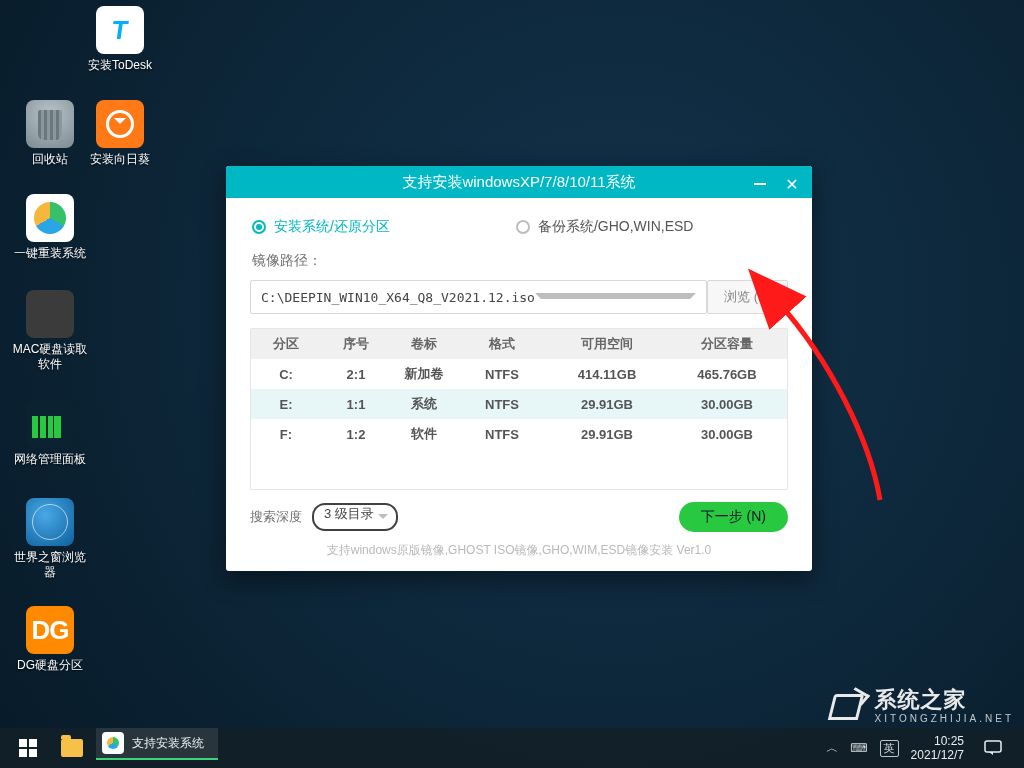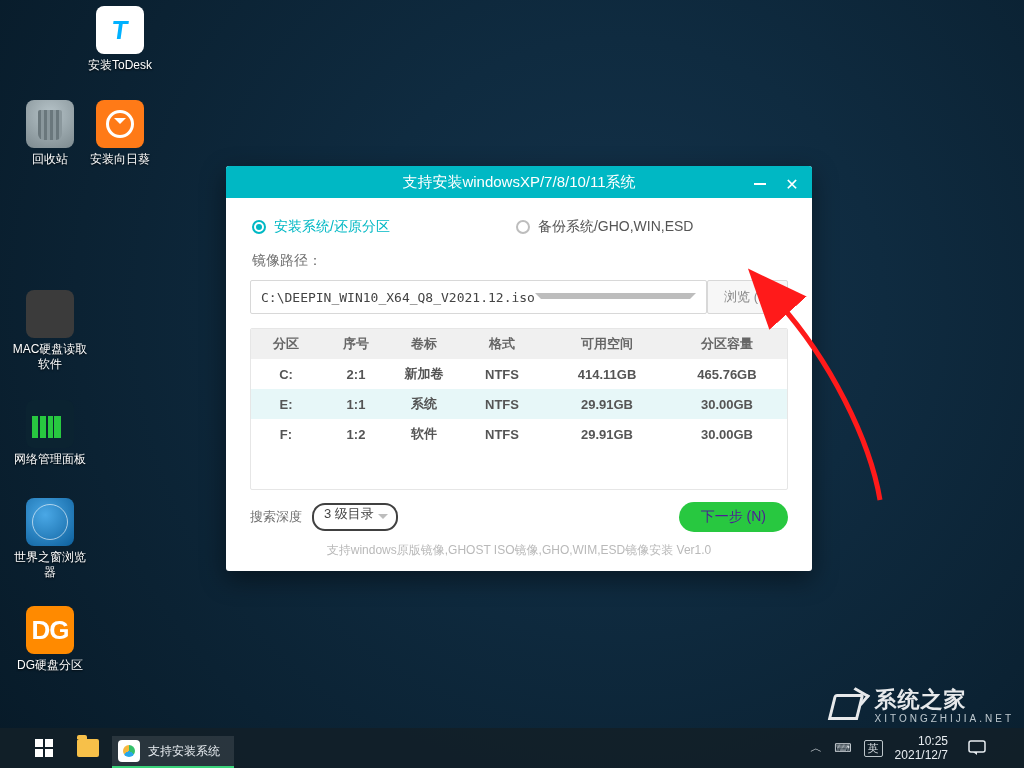--- a/index.html
+++ b/index.html
@@ -53,21 +53,21 @@
   .ic-netpanel { background:#0b2331; border-radius:6px; position:relative;}
   .ic-netpanel::after{content:"";position:absolute;left:6px;right:6px;bottom:10px;top:16px;background:linear-gradient(90deg,#28c840 0 18%,transparent 18% 22%,#28c840 22% 40%,transparent 40% 44%,#28c840 44% 58%,transparent 58% 62%,#28c840 62% 80%,transparent 80%);} 
   .ic-globe { background:radial-gradient(circle at 40% 35%,#4aa8e6,#0c5f9c); border-radius:50%; position:relative;}
   .ic-globe::after{content:"";position:absolute;inset:6px;border:1px solid rgba(255,255,255,.6);border-radius:50%;}
   .ic-dg { background:#ff8a00; border-radius:10px; color:#fff; font-size:20px; letter-spacing:-1px;}
 
   
   .taskbar {
     position: absolute; left:0; right:0; bottom:0; height:40px;
     background: rgba(18,31,40,.92);
-    display:flex; align-items:flex-end; gap:4px; padding:0 24px;
+    display:flex; align-items:flex-start; gap:4px; padding:0 8px;
     color:#e9eef2; font-size:12px;
   }
   .tb-btn { width:40px; height:40px; display:flex; align-items:center; justify-content:center; cursor:pointer;}
   .start { font-size:18px;}
   .files .fic{width:22px;height:18px;background:#f7c049;border-radius:2px;position:relative;}
   .files .fic::before{content:"";position:absolute;left:0;top:-4px;width:10px;height:4px;background:#f7c049;border-radius:2px 2px 0 0;}
   .task-item {
     height:32px; display:flex; align-items:center; gap:8px;
     padding:0 14px 0 6px; border-left:0; background:rgba(255,255,255,.10);
     border-bottom:2px solid #3ad37a; cursor:pointer;
@@ -116,21 +116,21 @@
   .tr .c{text-align:center;}
   .c1{width:70px;} .c2{width:70px;} .c3{flex:1;} .c4{width:90px;} .c5{width:120px;} .c6{width:120px;}
   .tr.row{cursor:pointer;}
   .tr.sel{background:#e7f7f8 !important;}
   .tbl .spacer{height:40px;}
 
   .footer{display:flex;align-items:center;gap:10px;margin-top:auto;padding-top:12px;}
   .depth-label{color:#6f6f6f;font-size:13px;}
   .select{height:28px;border:2px solid #404040;border-radius:13px;padding:0 22px 0 10px;font-size:13px;color:#444;position:relative;cursor:pointer;background:#fff;}
   .select::after{content:"";position:absolute;right:8px;top:50%;transform:translateY(-30%);border:5px solid transparent;border-top-color:#bdbdbd;}
-  .next{margin-left:auto;height:30px;padding:4px 22px;border:none;border-radius:15px;background:#28c840;color:#4c1d95;font-size:14px;cursor:pointer;}
+  .next{margin-left:auto;height:30px;padding:4px 22px;border:none;border-radius:15px;background:#28c840;color:#0f172a;font-size:14px;cursor:pointer;}
   .hint{text-align:center;color:#b9b9b9;font-size:12px;padding:10px 0 2px;}
 
   
   .arrow{position:absolute;pointer-events:none;}
   .arrow svg{overflow:visible;}
 
   
   .wm{position:absolute;right:10px;bottom:44px;display:flex;align-items:center;gap:8px;opacity:.9;}
   .wm .logo{width:36px;height:30px;position:relative;}
   .wm .logo::before{content:"";position:absolute;left:0;top:4px;width:24px;height:20px;border:3px solid #fff;border-radius:3px 3px 0 0;transform:skewX(-14deg);}
@@ -148,20 +148,24 @@
       </div>
       <div class="lbl">安装ToDesk</div>
     </div>
   <div class="di" style="left:12px; top:100px;">
       <div class="ic ic-bin"></div>
       <div class="lbl">回收站</div>
     </div>
   <div class="di" style="left:82px; top:100px;">
       <div class="ic ic-sun"></div>
       <div class="lbl">安装向日葵</div>
+    </div>
+  <div class="di" style="left:12px; top:194px;">
+      <div class="ic ic-reinstall"></div>
+      <div class="lbl">一键重装系统</div>
     </div>
   <div class="di" style="left:12px; top:290px;">
       <div class="ic ic-mac"></div>
       <div class="lbl">MAC硬盘读取软件</div>
     </div>
   <div class="di" style="left:12px; top:400px;">
       <div class="ic ic-netpanel"></div>
       <div class="lbl">网络管理面板</div>
     </div>
   <div class="di" style="left:12px; top:498px;">

